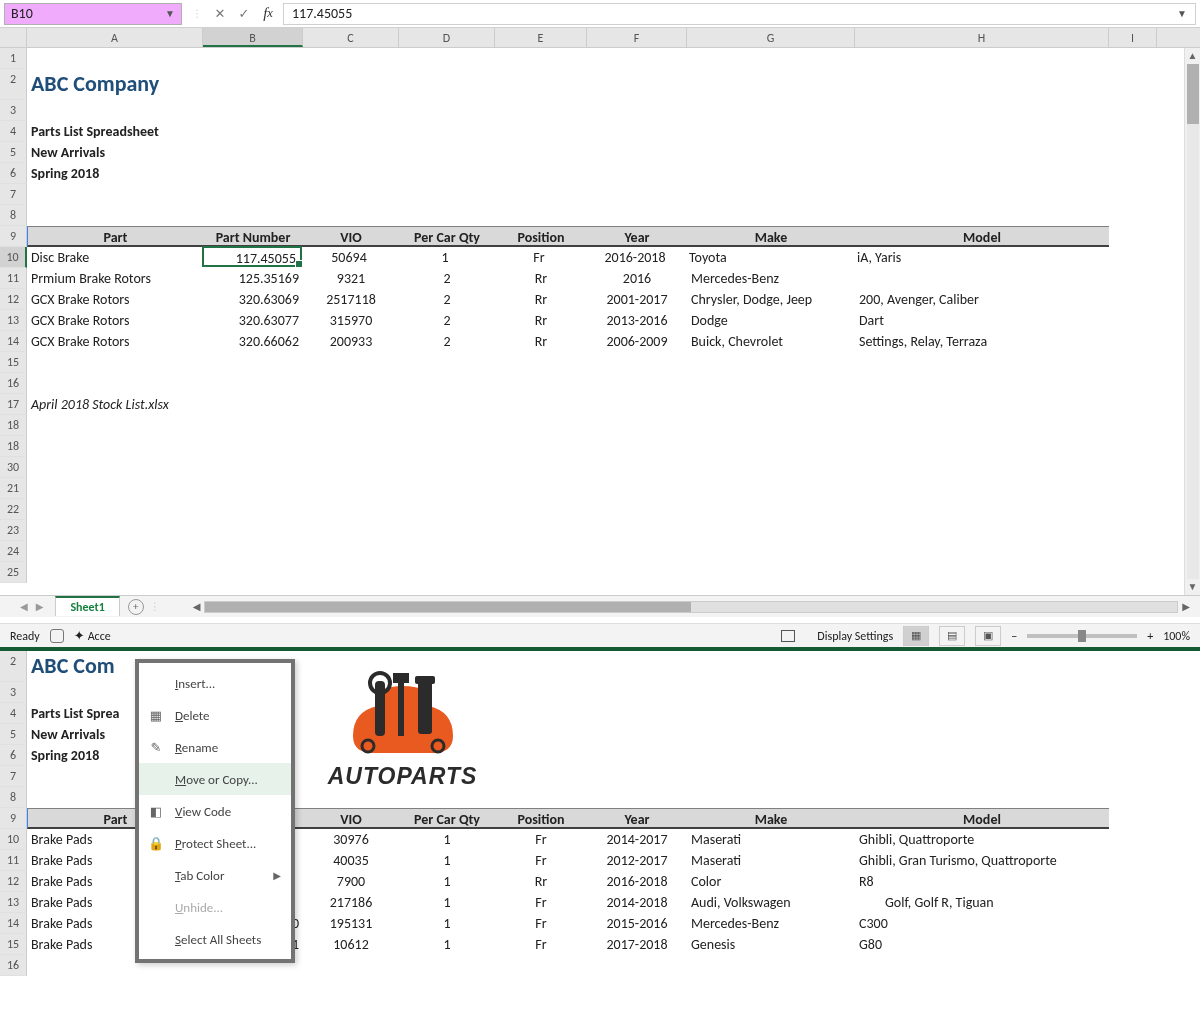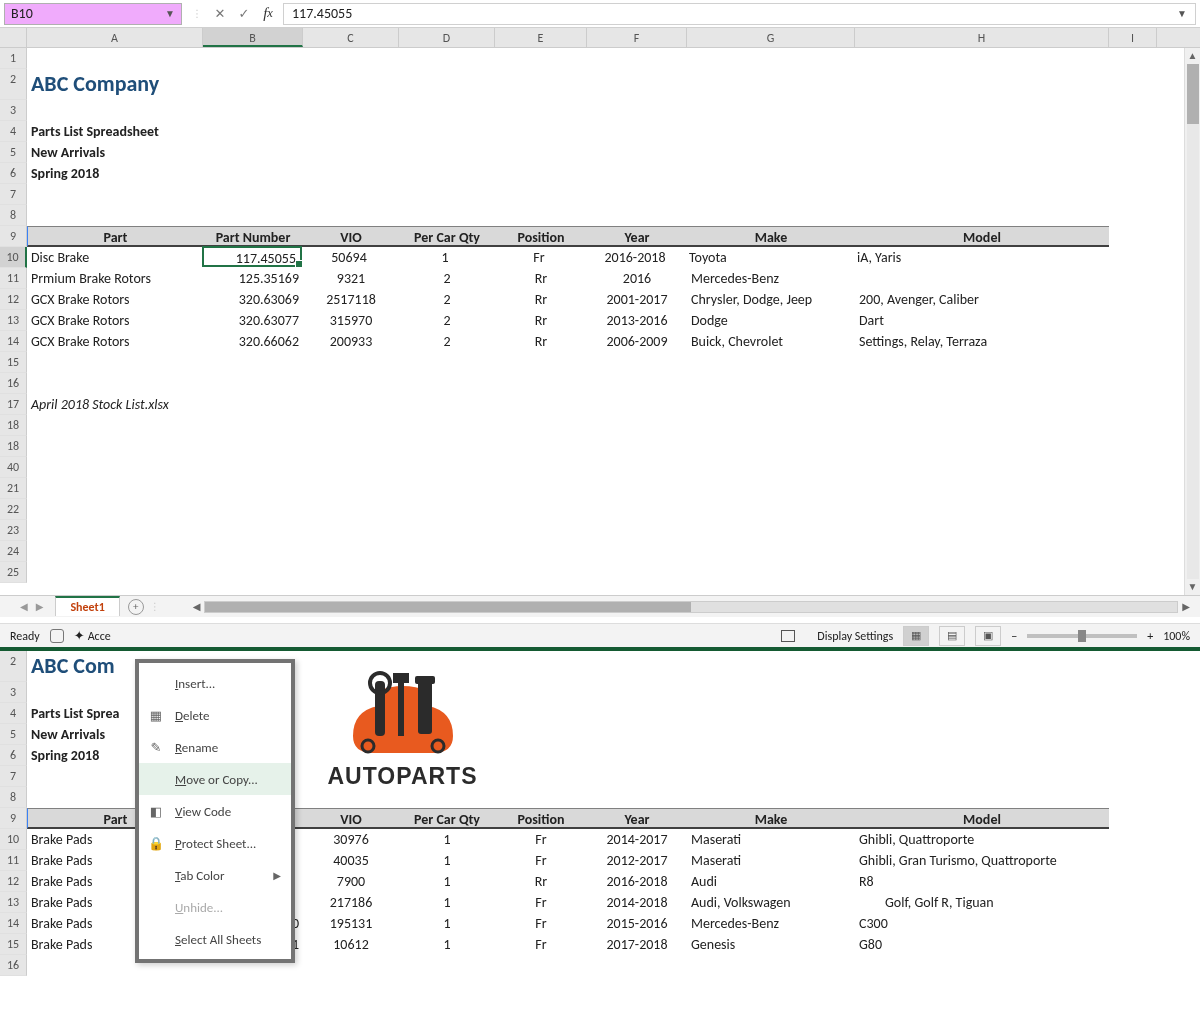--- a/index.html
+++ b/index.html
@@ -45,21 +45,21 @@
   
   .header-row .cell { background: #d9d9d9; font-weight: bold; text-align: center; border-top: 1px solid #808080; border-bottom: 2px solid #404040; }
   .header-row .cell.first { border-left: 1px solid #3b82f6; }
   
   .selected-cell { border: 2px solid #217346; background: #fff; position: relative; margin: -1px; z-index: 5; }
   .selected-cell::after { content: ''; position: absolute; right: -3px; bottom: -3px; width: 6px; height: 6px; background: #217346; border: 1px solid #fff; }
   
   
   .sheet-tabs { height: 22px; display: flex; align-items: center; background: #f3f3f3; border-top: 1px solid #ccc; padding-left: 20px; font-size: 12px; position: relative; }
   .nav-arrows { display: flex; gap: 8px; color: #999; margin-right: 12px; font-size: 10px; }
-  .tab { padding: 2px 14px; background: #fff; border: 1px solid #ccc; border-bottom: none; border-top: 2px solid #217346; color: #c2410c; font-weight: bold; position: relative; top: -1px; }
+  .tab { padding: 2px 14px; background: #fff; border: 1px solid #ccc; border-bottom: none; border-top: 2px solid #217346; color: #15803d; font-weight: bold; position: relative; top: -1px; }
   .tab-add { width: 20px; text-align: center; color: #666; margin-left: 6px; }
   .tab-plus-circle { display: inline-flex; align-items: center; justify-content: center; width: 16px; height: 16px; border: 1px solid #999; border-radius: 50%; font-size: 11px; color: #666; }
   .hscroll { flex: 1; margin: 0 10px 0 30px; display: flex; align-items: center; gap: 4px; }
   .hscroll .track { flex: 1; height: 12px; background: #e0e0e0; border: 1px solid #ccc; position: relative; }
   .hscroll .thumb { position: absolute; left: 0; top: 0; height: 100%; width: 50%; background: #b0b0b0; }
   .hscroll .arr { font-size: 10px; color: #666; cursor: pointer; }
   
   
   .status-bar { height: 24px; background: #f3f3f3; border-top: 1px solid #ddd; display: flex; align-items: center; padding: 0 10px; font-size: 12px; position: relative; }
   .status-bar .left { display: flex; align-items: center; gap: 10px; }
@@ -79,21 +79,21 @@
   .context-menu { position: absolute; left: 135px; top: 8px; width: 160px; background: #fff; border: 4px solid #737373; box-shadow: 2px 2px 6px rgba(0,0,0,0.2); z-index: 100; padding: 4px 0; font-size: 13px; }
   .context-menu .mi { display: flex; align-items: center; height: 32px; padding: 0 10px 0 8px; gap: 10px; color: #444; cursor: pointer; position: relative; }
   .context-menu .mi.disabled { color: #aaa; }
   .context-menu .mi.hover { background: #e6f2ea; }
   .context-menu .mi .ico { width: 18px; height: 18px; display: flex; align-items: center; justify-content: center; font-size: 13px; color: #666; }
   .context-menu .mi .submenu-arrow { margin-left: auto; font-size: 10px; color: #666; }
   
   
   .autoparts-logo { position: absolute; left: 305px; top: 10px; width: 195px; text-align: center; z-index: 50; pointer-events: none; }
   .autoparts-logo svg { width: 140px; height: 100px; }
-  .autoparts-text { font-family: Arial, sans-serif; font-weight: 800; font-size: 23px; color: #2b2b2b; letter-spacing: 1px; margin-top: -2px; }
+  .autoparts-text { font-family: Arial, sans-serif; font-weight: 800; font-size: 23px; color: #2b2b2b; letter-spacing: 1px; margin-top: -2px; font-style: italic; }
   
   
   .pane-divider { height: 4px; background: #145a32; }
   
   .accessibility-ico { display: inline-block; width: 14px; height: 14px; border: 1px solid #777; border-radius: 3px; position: relative; }
   .display-ico { display: inline-block; width: 14px; height: 12px; border: 1.5px solid #555; position: relative; }
 </style>
 </head>
 <body>
 
@@ -140,21 +140,21 @@
           <div class="rh sel">10</div>
           <div class="rh">11</div>
           <div class="rh">12</div>
           <div class="rh">13</div>
           <div class="rh">14</div>
           <div class="rh">15</div>
           <div class="rh">16</div>
           <div class="rh">17</div>
           <div class="rh">18</div>
           <div class="rh">18</div>
-          <div class="rh">40</div>
+          <div class="rh">30</div>
           <div class="rh">21</div>
           <div class="rh">22</div>
           <div class="rh">23</div>
           <div class="rh">24</div>
           <div class="rh">25</div>
         </div>
       <div class="cells" id="top-cells">
           <div class="row"></div>
           <div class="row" style="height: 31px;">
             <div class="cell title-cell" style="width: 176px;">ABC Company</div>
@@ -365,21 +365,21 @@
             <div class="cell " style="width: 168px;">Maserati</div>
             <div class="cell " style="width: 254px;">Ghibli, Gran Turismo, Quattroporte</div>
           </div>
           <div class="row">
             <div class="cell " style="width: 176px;">Brake Pads</div>
             <div class="cell ar" style="width: 100px;"></div>
             <div class="cell ac" style="width: 96px;">7900</div>
             <div class="cell ac" style="width: 96px;">1</div>
             <div class="cell ac" style="width: 92px;">Rr</div>
             <div class="cell ac" style="width: 100px;">2016-2018</div>
-            <div class="cell " style="width: 168px;">Audi</div>
+            <div class="cell " style="width: 168px;">Color</div>
             <div class="cell " style="width: 254px;">R8</div>
           </div>
           <div class="row">
             <div class="cell " style="width: 176px;">Brake Pads</div>
             <div class="cell ar" style="width: 100px;"></div>
             <div class="cell ac" style="width: 96px;">217186</div>
             <div class="cell ac" style="width: 96px;">1</div>
             <div class="cell ac" style="width: 92px;">Fr</div>
             <div class="cell ac" style="width: 100px;">2014-2018</div>
             <div class="cell " style="width: 168px;">Audi, Volkswagen</div>

